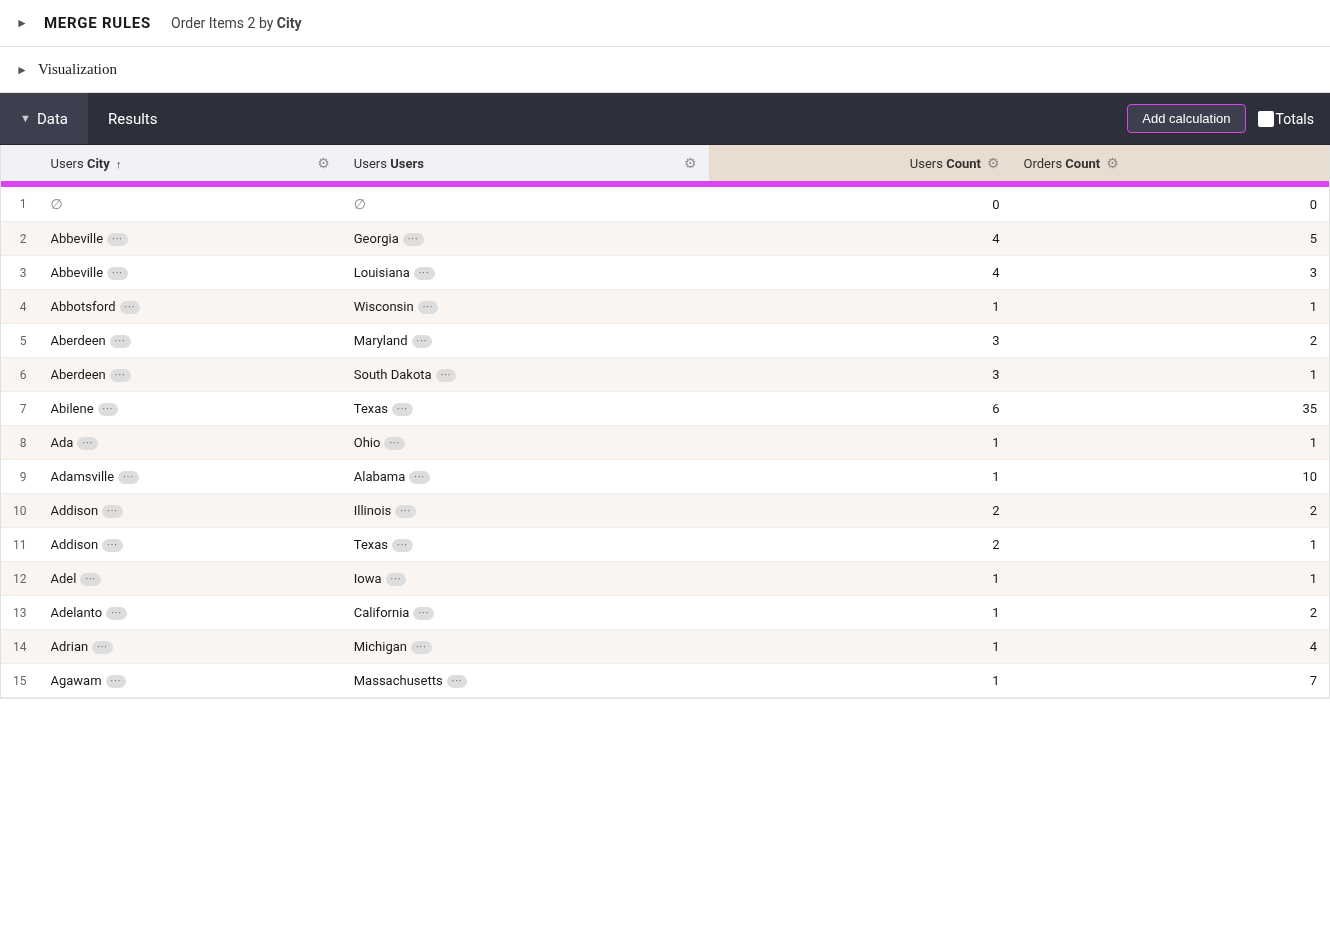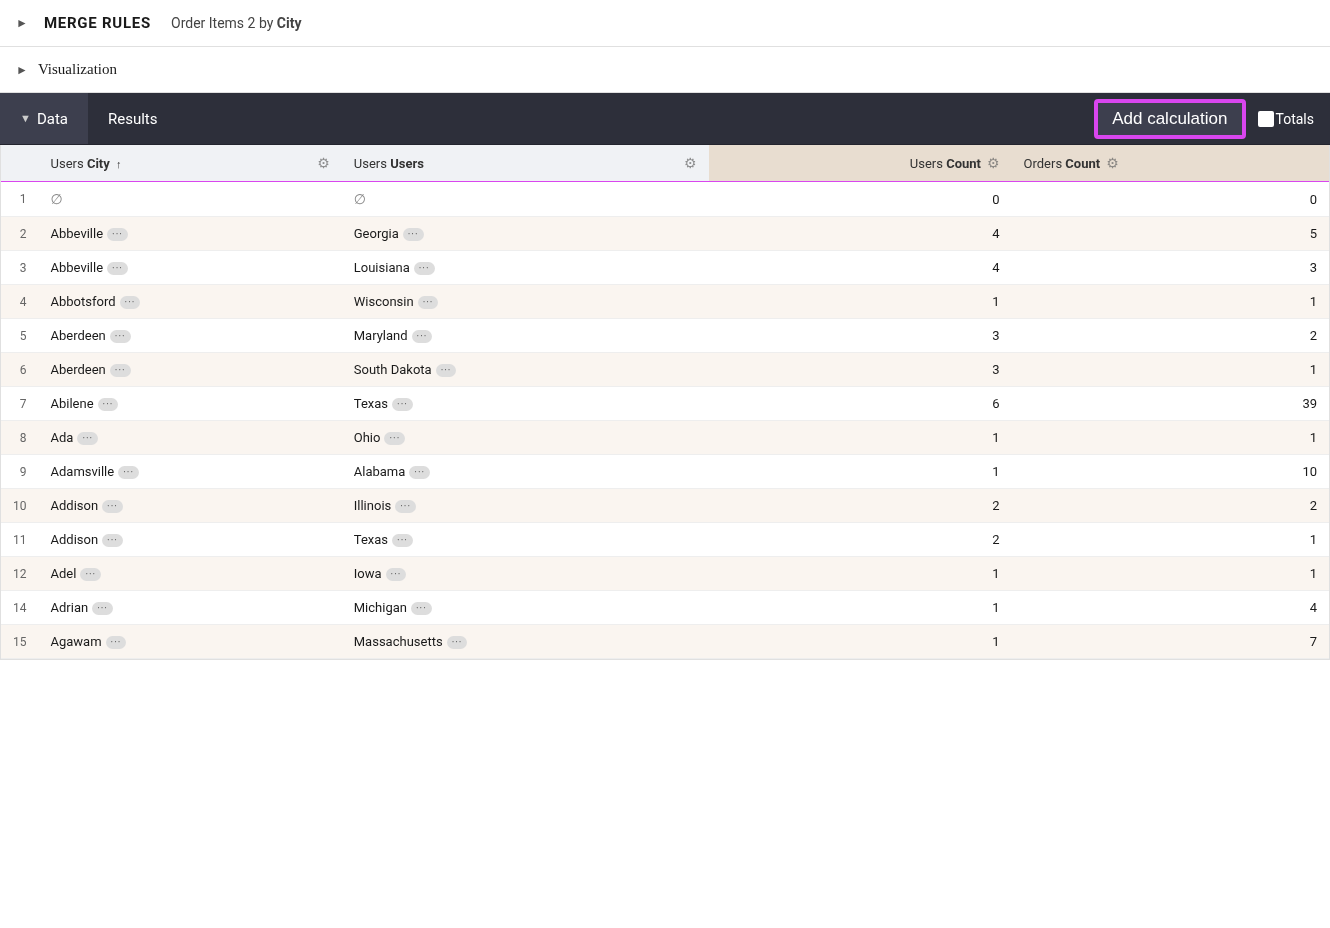--- a/index.html
+++ b/index.html
@@ -85,24 +85,24 @@
       background: #3d3f4e;
     }
     .tab-item .tab-arrow {
       font-size: 11px;
       color: #ccc;
     }
     .toolbar-spacer { flex: 1; }
     .add-calculation-btn {
       background: #3d3f4e;
       color: #fff;
-      border: 4px solid #d946ef;
+      border: 1px solid #d946ef;
       border-radius: 4px;
       padding: 6px 14px;
-      font-size: 17px;
+      font-size: 13px;
       cursor: pointer;
       margin-right: 12px;
     }
     .totals-label {
       display: flex;
       align-items: center;
       gap: 2px;
       color: #fff;
       font-size: 14px;
       margin-right: 16px;
@@ -129,21 +129,21 @@
     }
     thead tr {
       background: #f0f2f5;
     }
     thead th {
       padding: 10px 12px;
       text-align: left;
       font-weight: 400;
       font-size: 13px;
       color: #333;
-      border-bottom: 1px solid #d946ef;
+      border-bottom: 6px solid #d946ef;
       white-space: nowrap;
       position: relative;
     }
     thead th .col-header {
       display: flex;
       align-items: center;
       justify-content: space-between;
       gap: 6px;
     }
     thead th .col-label strong {
@@ -321,21 +321,21 @@
           <td>Aberdeen<span class="tag-dots">···</span></td>
           <td>South Dakota<span class="tag-dots">···</span></td>
           <td class="count-val">3</td>
           <td class="orders-val">1</td>
         </tr>
         <tr>
           <td class="row-num">7</td>
           <td>Abilene<span class="tag-dots">···</span></td>
           <td>Texas<span class="tag-dots">···</span></td>
           <td class="count-val">6</td>
-          <td class="orders-val">39</td>
+          <td class="orders-val">35</td>
         </tr>
         <tr>
           <td class="row-num">8</td>
           <td>Ada<span class="tag-dots">···</span></td>
           <td>Ohio<span class="tag-dots">···</span></td>
           <td class="count-val">1</td>
           <td class="orders-val">1</td>
         </tr>
         <tr>
           <td class="row-num">9</td>
@@ -359,20 +359,27 @@
           <td class="orders-val">1</td>
         </tr>
         <tr>
           <td class="row-num">12</td>
           <td>Adel<span class="tag-dots">···</span></td>
           <td>Iowa<span class="tag-dots">···</span></td>
           <td class="count-val">1</td>
           <td class="orders-val">1</td>
         </tr>
         <tr>
+          <td class="row-num">13</td>
+          <td>Adelanto<span class="tag-dots">···</span></td>
+          <td>California<span class="tag-dots">···</span></td>
+          <td class="count-val">1</td>
+          <td class="orders-val">2</td>
+        </tr>
+        <tr>
           <td class="row-num">14</td>
           <td>Adrian<span class="tag-dots">···</span></td>
           <td>Michigan<span class="tag-dots">···</span></td>
           <td class="count-val">1</td>
           <td class="orders-val">4</td>
         </tr>
         <tr>
           <td class="row-num">15</td>
           <td>Agawam<span class="tag-dots">···</span></td>
           <td>Massachusetts<span class="tag-dots">···</span></td>

